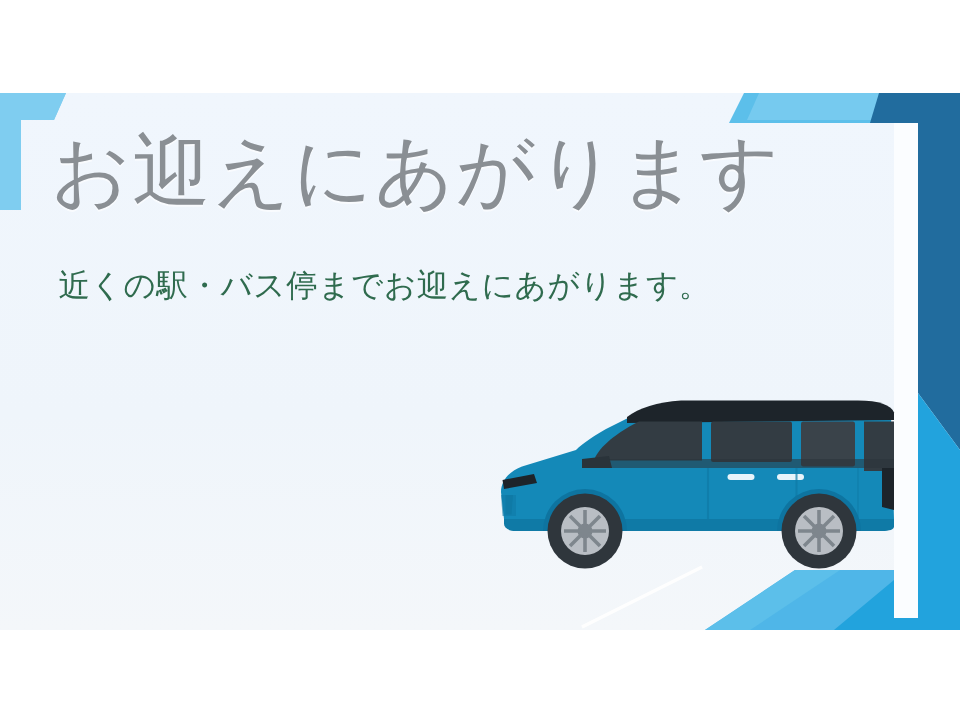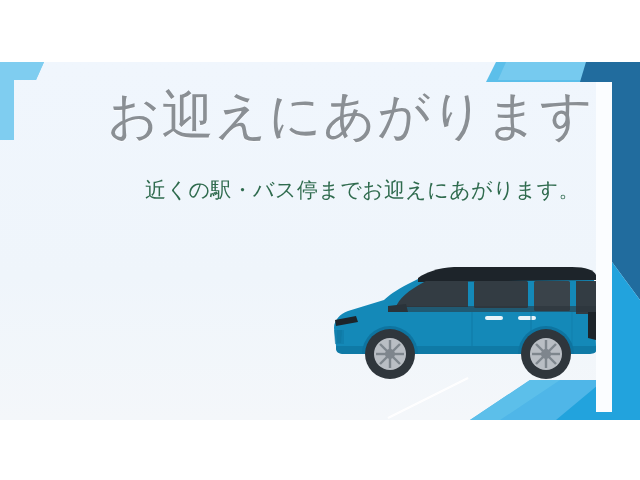--- a/index.html
+++ b/index.html
@@ -42,37 +42,36 @@
     height: 480px;
     pointer-events: none;
   }
 
   
   .text-block {
     position: absolute;
     left: 34px;
     top: 88px;
     width: 560px;
-    text-align: right;
   }
 
   .headline {
     font-family: "DejaVu Sans", "Liberation Sans", sans-serif;
     font-size: 52px;
     line-height: 1.06;
     letter-spacing: 1px;
     color: #8a8f94;
     font-weight: 400;
     margin: 0;
     white-space: nowrap;
     text-shadow: 0 1px 0 rgba(255,255,255,0.6);
   }
 
   .sub {
-    margin: 14px;
+    margin: 0;
     font-family: "DejaVu Sans", "Liberation Sans", sans-serif;
     font-size: 21px;
     line-height: 1.62;
     letter-spacing: 0.4px;
     color: #2f6b4e;
     white-space: nowrap;
   }
 
   .sub-wrap {
     margin-top: 30px;

